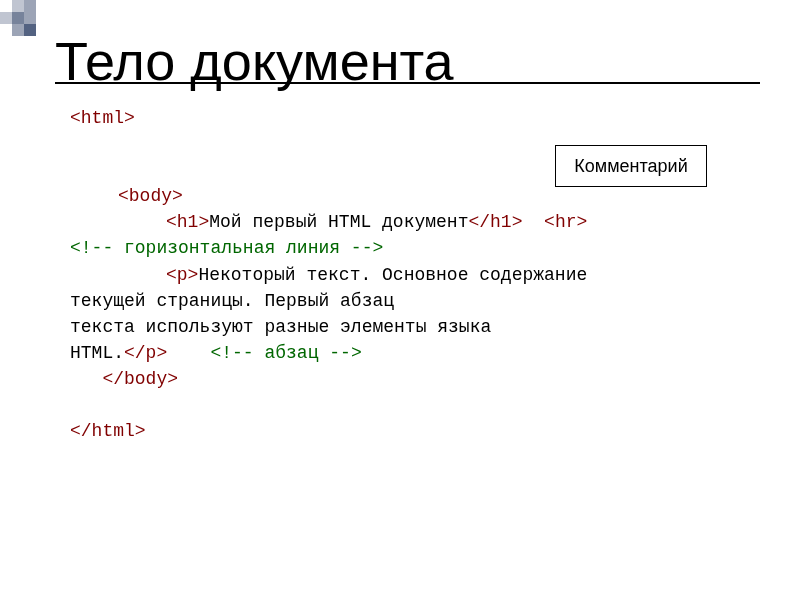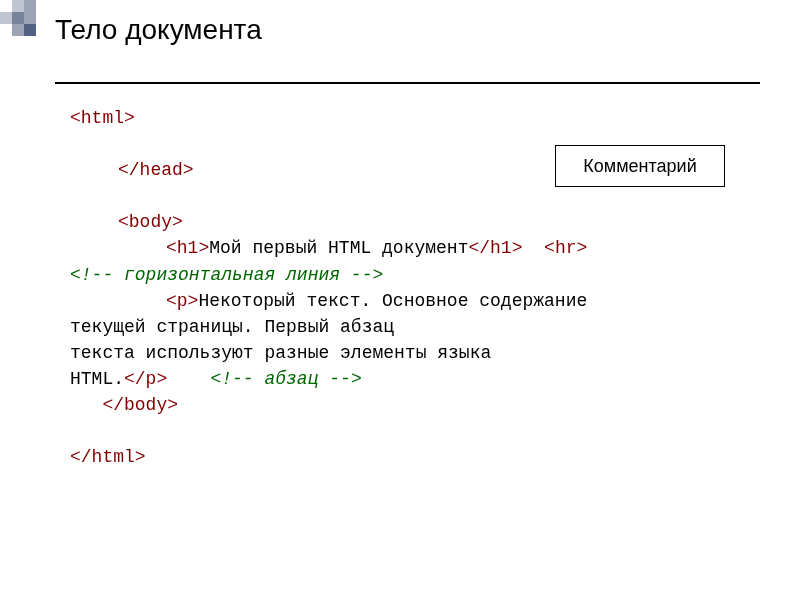--- a/index.html
+++ b/index.html
@@ -17,23 +17,23 @@
     left: 0;
     width: 48px;
     height: 48px;
   }
   .corner-deco .sq {
     position: absolute;
     background: #4a5a7a;
   }
   .title {
     position: absolute;
-    top: 14px;
+    top: 30px;
     left: 55px;
-    font-size: 28px;
+    font-size: 54px;
     font-weight: normal;
     color: #000;
   }
   .underline {
     position: absolute;
     top: 82px;
     left: 55px;
     width: 705px;
     height: 2px;
     background: #000;
@@ -42,26 +42,26 @@
     position: absolute;
     top: 105px;
     left: 70px;
     width: 690px;
     font-family: "Courier New", monospace;
     font-size: 18px;
     line-height: 1.45;
     color: #000;
   }
   .maroon { color: #800000; margin-top: 24px; }
-  .green { color: #006600; font-style: italic; }
+  .green { color: #006600; }
   .callout-box {
     position: absolute;
     top: 145px;
     left: 555px;
-    width: 170px;
+    width: 152px;
     height: 42px;
     border: 1.5px solid #000;
     background: #fff;
     display: flex;
     align-items: center;
     justify-content: center;
     font-family: Arial, sans-serif;
     font-size: 18px;
   }
   .callout-arrow {
@@ -92,21 +92,20 @@
 <div class="callout-box">
   <span>Комментарий</span>
 </div>
 <svg class="callout-arrow" width="60" height="78">
   <polygon points="10,0 50,0 38,55 45,55 28,78 11,55 18,55" fill="#fff" stroke="#000" stroke-width="1.5"></polygon>
 </svg>
 
 <div class="code-block">
   <div><span class="maroon">&lt;html&gt;</span></div>
   <div>&nbsp;</div>
-  <div class="indent1"><span class="maroon">&lt;/head&gt;</span></div>
   <div>&nbsp;</div>
   <div class="indent1"><span class="maroon">&lt;body&gt;</span></div>
   <div class="indent2">
     <span class="maroon">&lt;h1&gt;</span><span>Мой первый HTML документ</span><span class="maroon">&lt;/h1&gt;</span>&nbsp;&nbsp;<span class="maroon">&lt;hr&gt;</span>
   </div>
   <div><span class="green">&lt;!-- горизонтальная линия --&gt;</span></div>
   <div class="indent2">
     <span class="maroon">&lt;p&gt;</span><span>Некоторый текст. Основное содержание</span>
   </div>
   <div><span>текущей страницы. Первый абзац</span></div>

